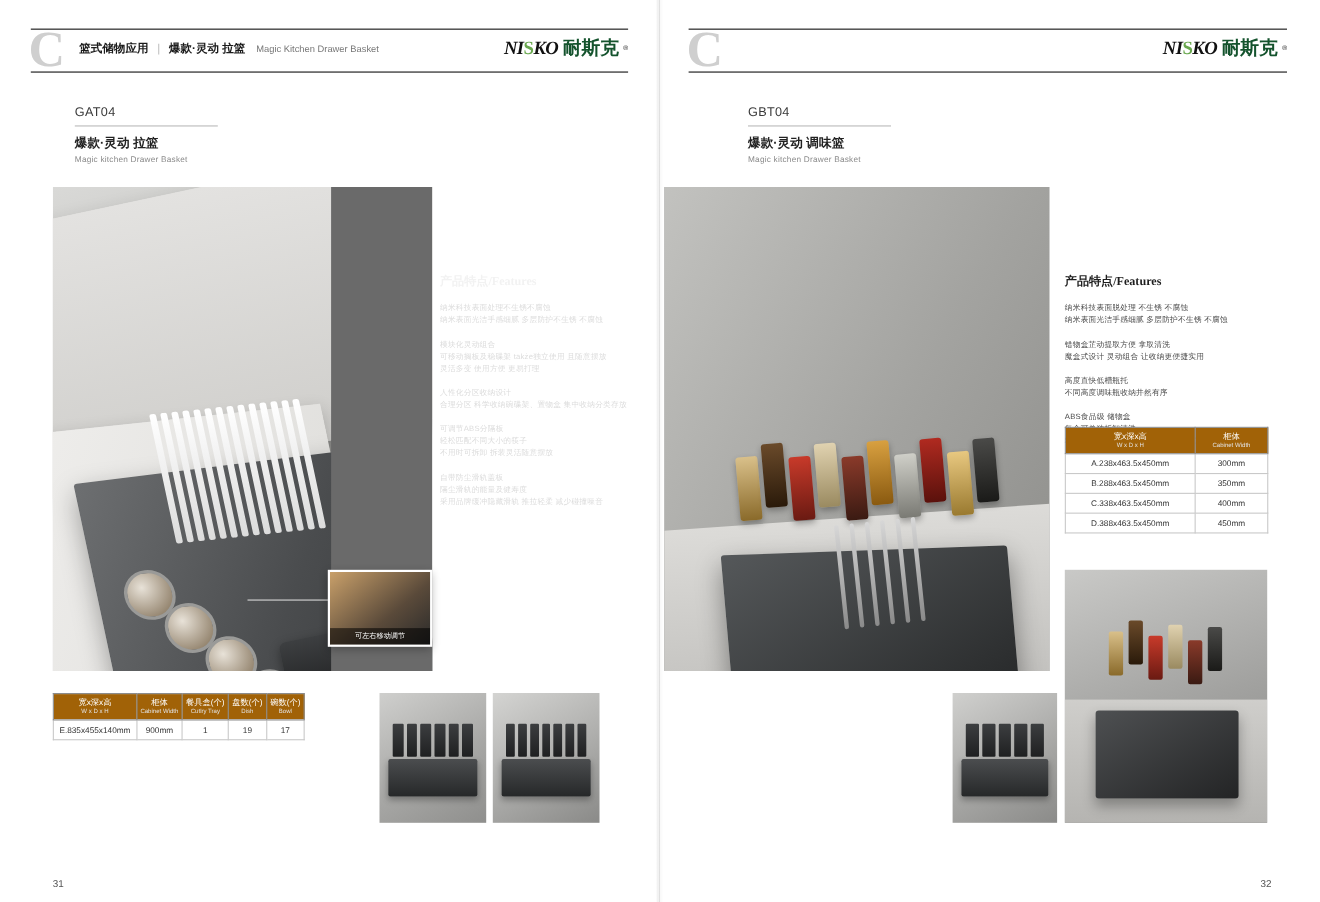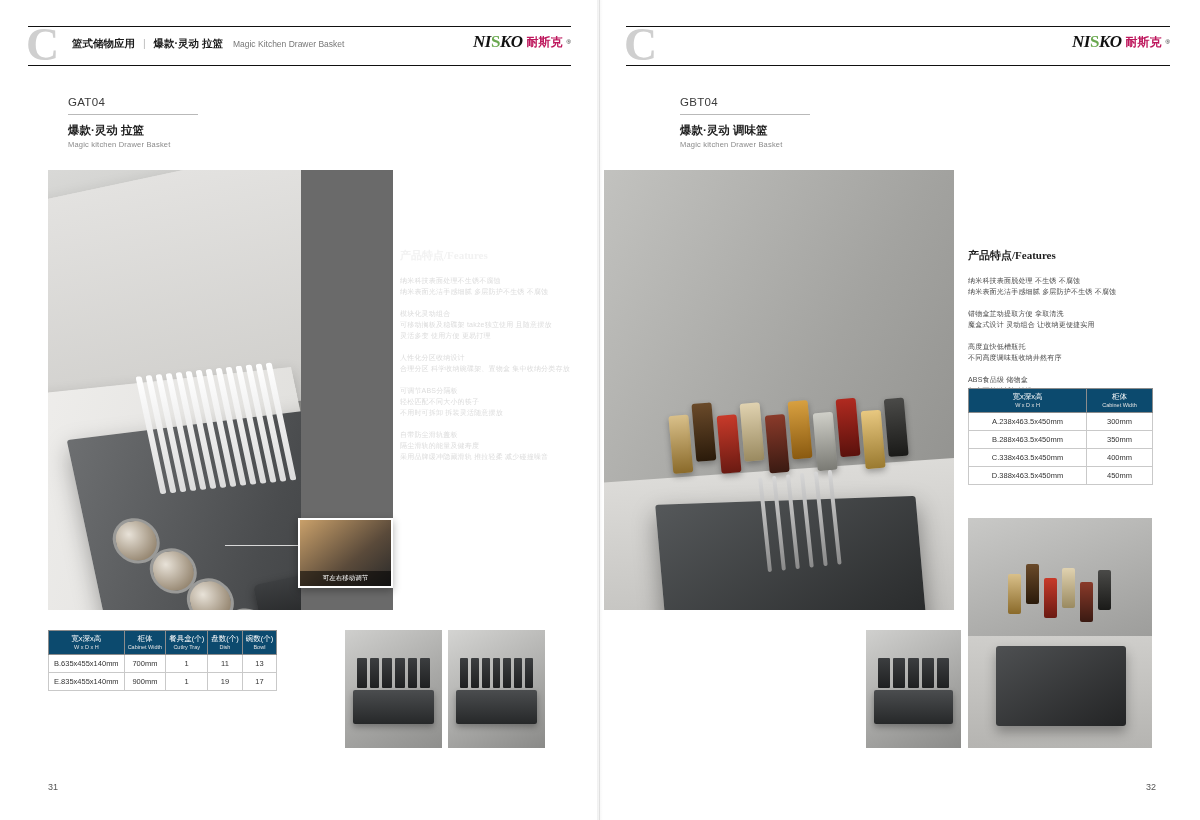--- a/index.html
+++ b/index.html
@@ -33,21 +33,21 @@
   .hdr-text .t2 { font-weight:700; color:#1b1b1b; }
   .hdr-text .t3 { color:#777; font-size:8.5px; margin-left:7px; }
 
   .logo { position:absolute; right:0; top:6px; display:flex; align-items:center; gap:4px;text-align:right; }
   .logo .nisko {
     font-family:"Liberation Serif", serif;
     font-style:italic; font-weight:700; font-size:17px; color:#111;
     letter-spacing:-0.5px;
   }
   .logo .nisko .slash { color:#6aa84f; font-style:normal; }
-  .logo .cn { font-size:12px; font-weight:700; color:#be185d; }
+  .logo .cn { font-size:17px; font-weight:700; color:#14532d; }
   .logo .tm { font-size:6px; vertical-align:super; color:#111; }
 
   
   .titleblk { position:absolute; top:96px; left:68px; }
   .page.right .titleblk { left:680px; }
   .code { font-size:11.5px; color:#3a3a3a; letter-spacing:.3px; }
   .code-rule { width:130px; height:1px; background:#b9b9b9; margin:6px 0 8px 0; }
   .cn-title { font-size:11.5px; font-weight:700; color:#222; }
   .en-title { font-size:7.5px; color:#8a8a8a; margin-top:2px; letter-spacing:.2px; }
 
@@ -141,21 +141,21 @@
   .features.right-f { left:968px; top:248px; }
   .feat-title { font-size:11px; font-weight:700; color:#f2f2f2; margin-bottom:12px;font-family:Liberation Serif, serif; }
   .features.right-f .feat-title { color:#1e1e1e; }
   .feat-group { margin-bottom:11px; }
   .feat-line { font-size:7px; line-height:11px; color:#dcdcdc; letter-spacing:.2px; }
   .features.right-f .feat-line { color:#4a4a4a; }
 
   
   table.spec { border-collapse:collapse; font-size:7.5px; color:#333; }
   table.spec th {
-    background:#0c4a6e; color:#fff; font-weight:400;
+    background:#a16207; color:#fff; font-weight:400;
     padding:4px 3px; border:1px solid #8c8c8c; text-align:center; line-height:1.15;
   }
   table.spec th .en { font-size:5.5px; color:#e2e2e2; display:block; }
   table.spec td {
     border:1px solid #c9c9c9; padding:4px 5px; text-align:center; background:#fff;
   }
   .tbl-left { position:absolute; left:48px; top:630px; }
   .tbl-left td.first { text-align:center; }
   .tbl-right { position:absolute; left:968px; top:388px; }
 
@@ -169,21 +169,21 @@
   .th-rods i { flex:1; background:linear-gradient(180deg,#3c3e40,#1f2021); border-radius:1px; }
 
   .thumb-r1 { position:absolute; left:866px; top:630px; width:95px; height:118px; background:linear-gradient(150deg,#d0d0ce,#a5a5a3 60%,#8b8b89); overflow:hidden; }
   .thumb-r2 { position:absolute; left:968px; top:518px; width:184px; height:230px; background:linear-gradient(160deg,#c9c9c7,#a2a2a0 55%,#868684); overflow:hidden; }
   .tr2-counter { position:absolute; left:0; right:0; top:118px; height:112px; background:linear-gradient(180deg,#cfcecb,#b5b4b1); }
   .tr2-basket { position:absolute; left:28px; top:128px; width:130px; height:80px; background:linear-gradient(150deg,#4e5052,#232425); border-radius:3px; box-shadow:0 6px 12px rgba(0,0,0,.3); }
   .tr2-jars { position:absolute; left:40px; top:46px; width:110px; height:80px; }
   .tr2-jars s { position:absolute; display:block; width:13px; height:40px; border-radius:2px; }
 
   
-  .pgnum { position:absolute; bottom:28px; font-size:9px; color:#555; }
+  .pgnum { position:absolute; bottom:12px; font-size:9px; color:#555; }
   .pgnum.l { left:48px; }
   .pgnum.r { right:44px; }
 
   
   .gutter { position:absolute; left:597px; top:0; width:6px; height:820px;
     background:linear-gradient(90deg,rgba(0,0,0,0.06),rgba(0,0,0,0.0)); pointer-events:none; }
 </style>
 </head>
 <body>
 
@@ -298,27 +298,20 @@
             <span>盘数(个)</span>
             <span class="en">Dish</span>
           </th>
           <th>
             <span>碗数(个)</span>
             <span class="en">Bowl</span>
           </th>
         </tr>
       </thead>
       <tbody>
-        <tr>
-          <td class="first">B.635x455x140mm</td>
-          <td>700mm</td>
-          <td>1</td>
-          <td>11</td>
-          <td>13</td>
-        </tr>
         <tr>
           <td class="first">E.835x455x140mm</td>
           <td>900mm</td>
           <td>1</td>
           <td>19</td>
           <td>17</td>
         </tr>
       </tbody>
     </table>
 

